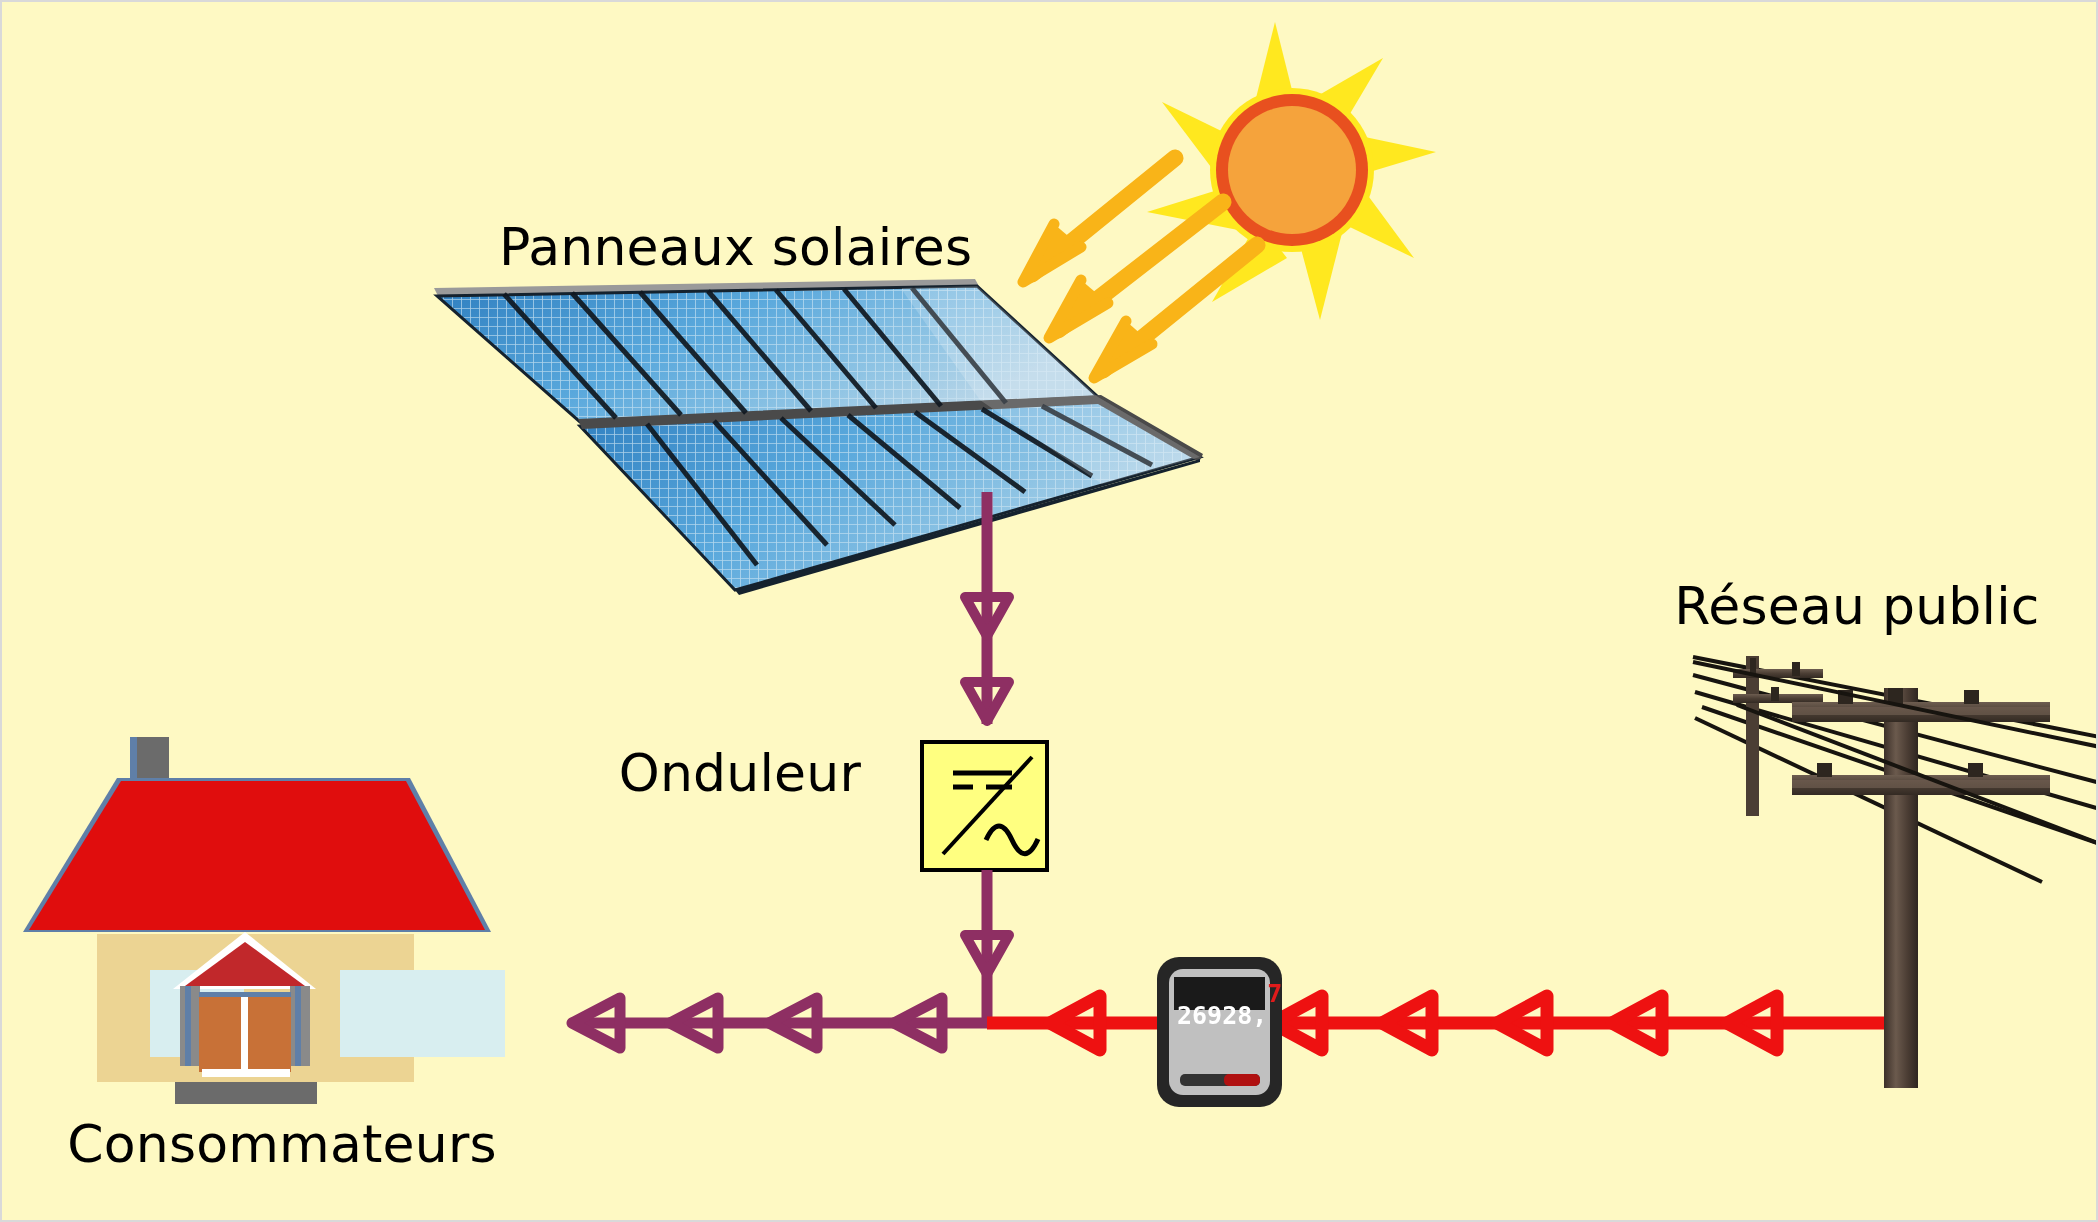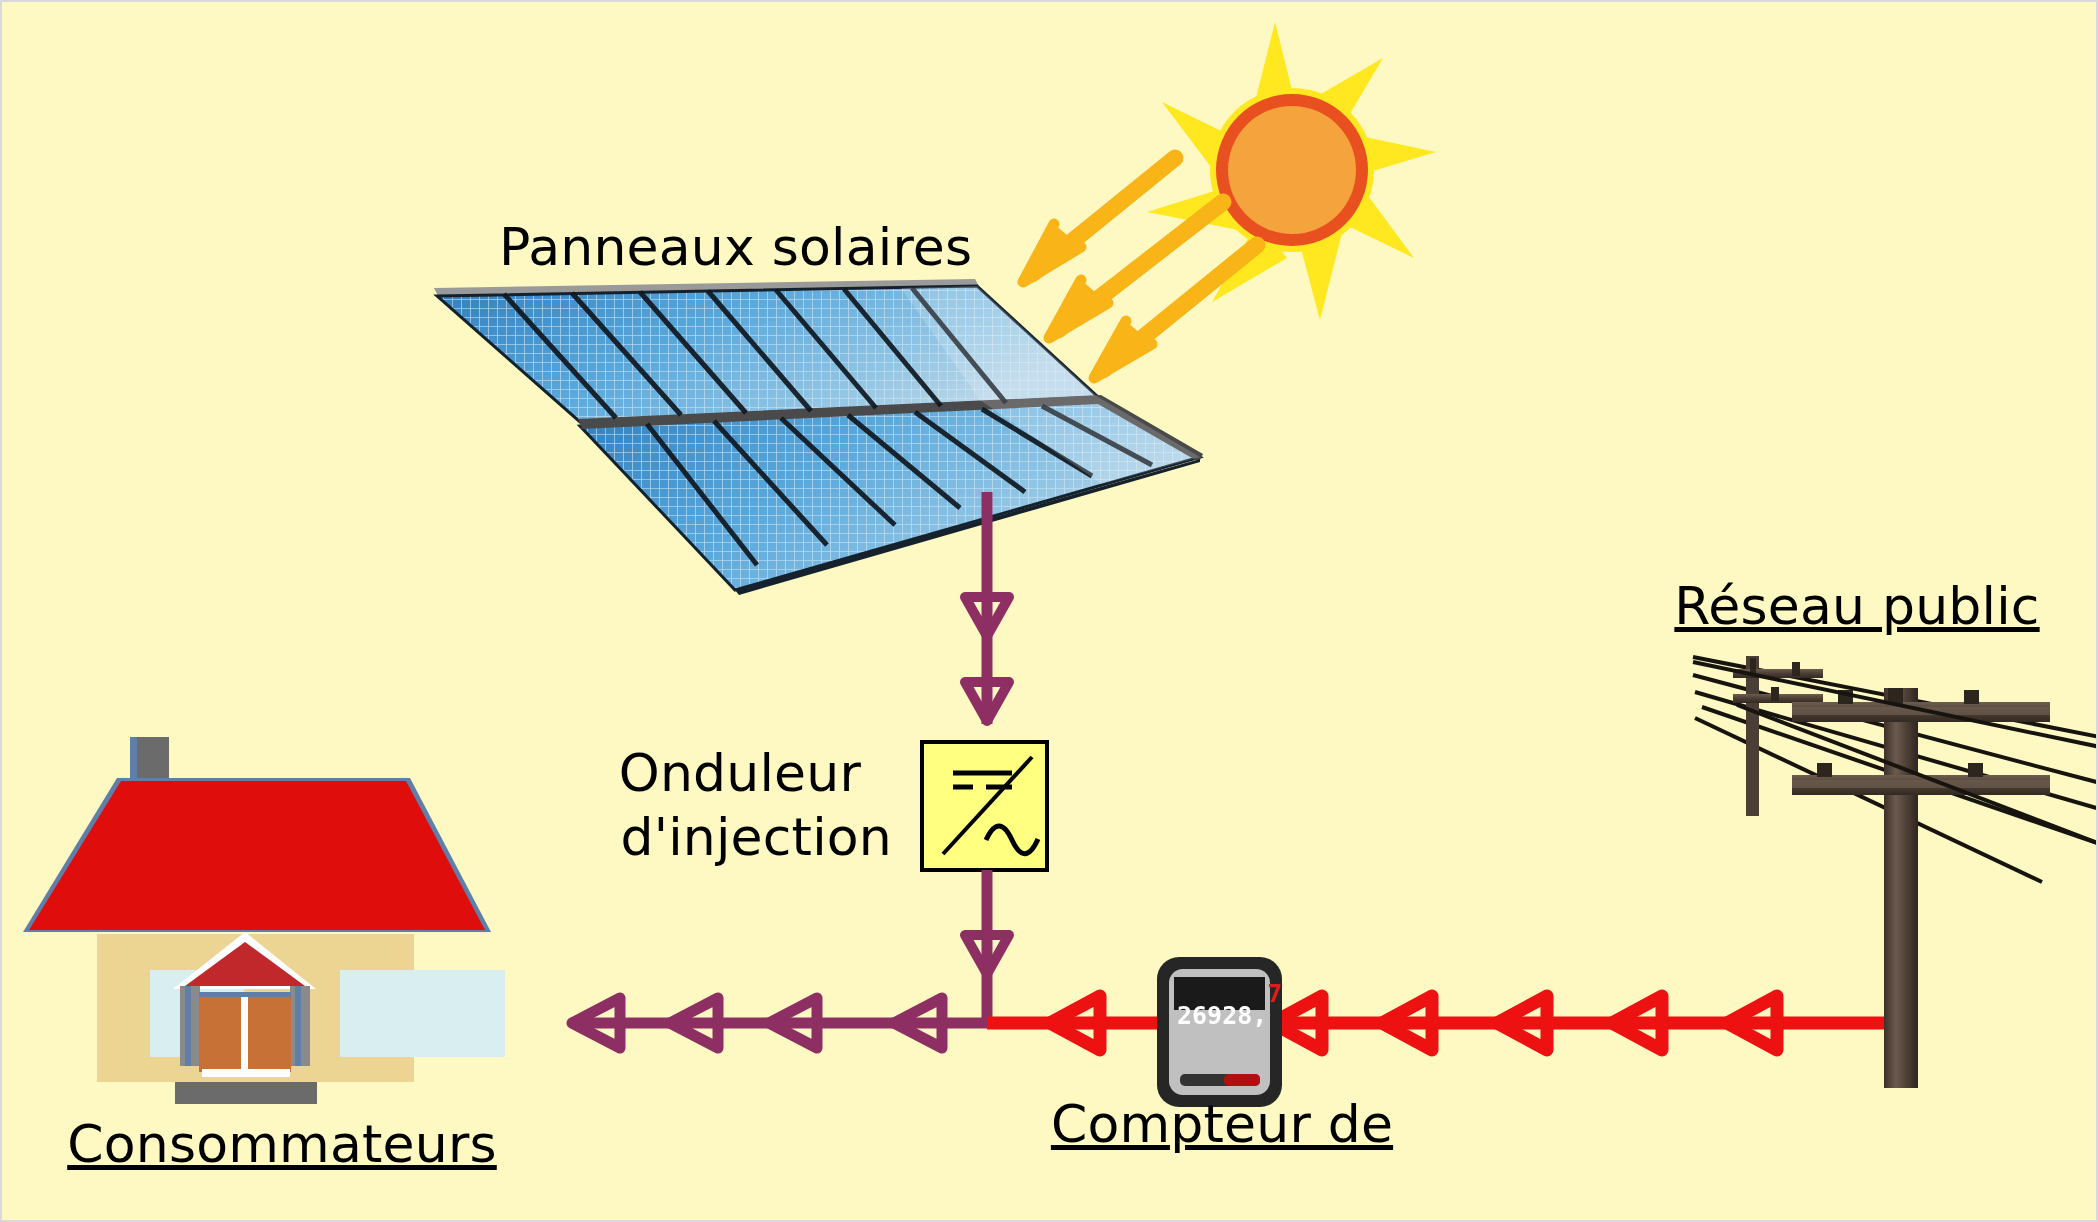--- a/index.html
+++ b/index.html
@@ -5,21 +5,21 @@
   html,body{margin:0;padding:0;background:#ffffff;}
   body{font-family:"DejaVu Sans","Liberation Sans",sans-serif;}
   #page{
     position:relative;width:2098px;height:1222px;
     background:#fef9c3;border:2px solid #d9d9d9;box-sizing:border-box;
     overflow:hidden;
   }
   #svgroot{position:absolute;left:0;top:0;width:2098px;height:1222px;}
   .lbl{position:absolute;color:#000;font-size:52px;line-height:1.12;
        white-space:pre;letter-spacing:0.2px;}
-  .lbl.ctr{text-align:center;text-decoration:underline;}
+  .lbl.ctr{text-align:center;}
   .lbl.rgt{text-align:right;}
 </style>
 </head>
 <body>
 
 <div id="page">
 
   <svg id="svgroot" viewBox="0 0 2098 1222">
     <defs>
       <linearGradient id="panelGrad" x1="0" y1="0" x2="1" y2="0.4">
@@ -231,25 +231,23 @@
       <g stroke="#17140f" stroke-width="4" fill="none">
         <line x1="1691" y1="660" x2="2098" y2="745"></line>
         <line x1="1735" y1="703" x2="2098" y2="842"></line>
       </g>
     </g>
   </svg>
 
   <div class="lbl" style="left:497px;top:216px;">Panneaux solaires</div>
 
   <div class="lbl rgt" style="left:529px;top:742px;width:330px;">Onduleur</div>
-  <div class="lbl rgt" style="left:560px;top:806px;width:330px;">d'injection</div>
 
   <div class="lbl ctr" style="left:50px;top:1113px;width:460px;">Consommateurs</div>
 
-  <div class="lbl ctr" style="left:1000px;top:1093px;width:440px;">Compteur de</div>
 
   <div class="lbl ctr" style="left:1655px;top:575px;width:400px;">Réseau public</div>
 
   <div style="position:absolute;left:1172px;top:976px;width:91px;height:31px;
               background:#1a1a1a;display:flex;align-items:center;
               font-family:'DejaVu Sans Mono','Liberation Mono',monospace;
               font-size:25px;font-weight:bold;letter-spacing:0px;">
     <span style="color:#ffffff;padding-left:3px;margin-top:44px;">26928,</span>
     <span style="color:#e01b1b;">7</span>
   </div>

